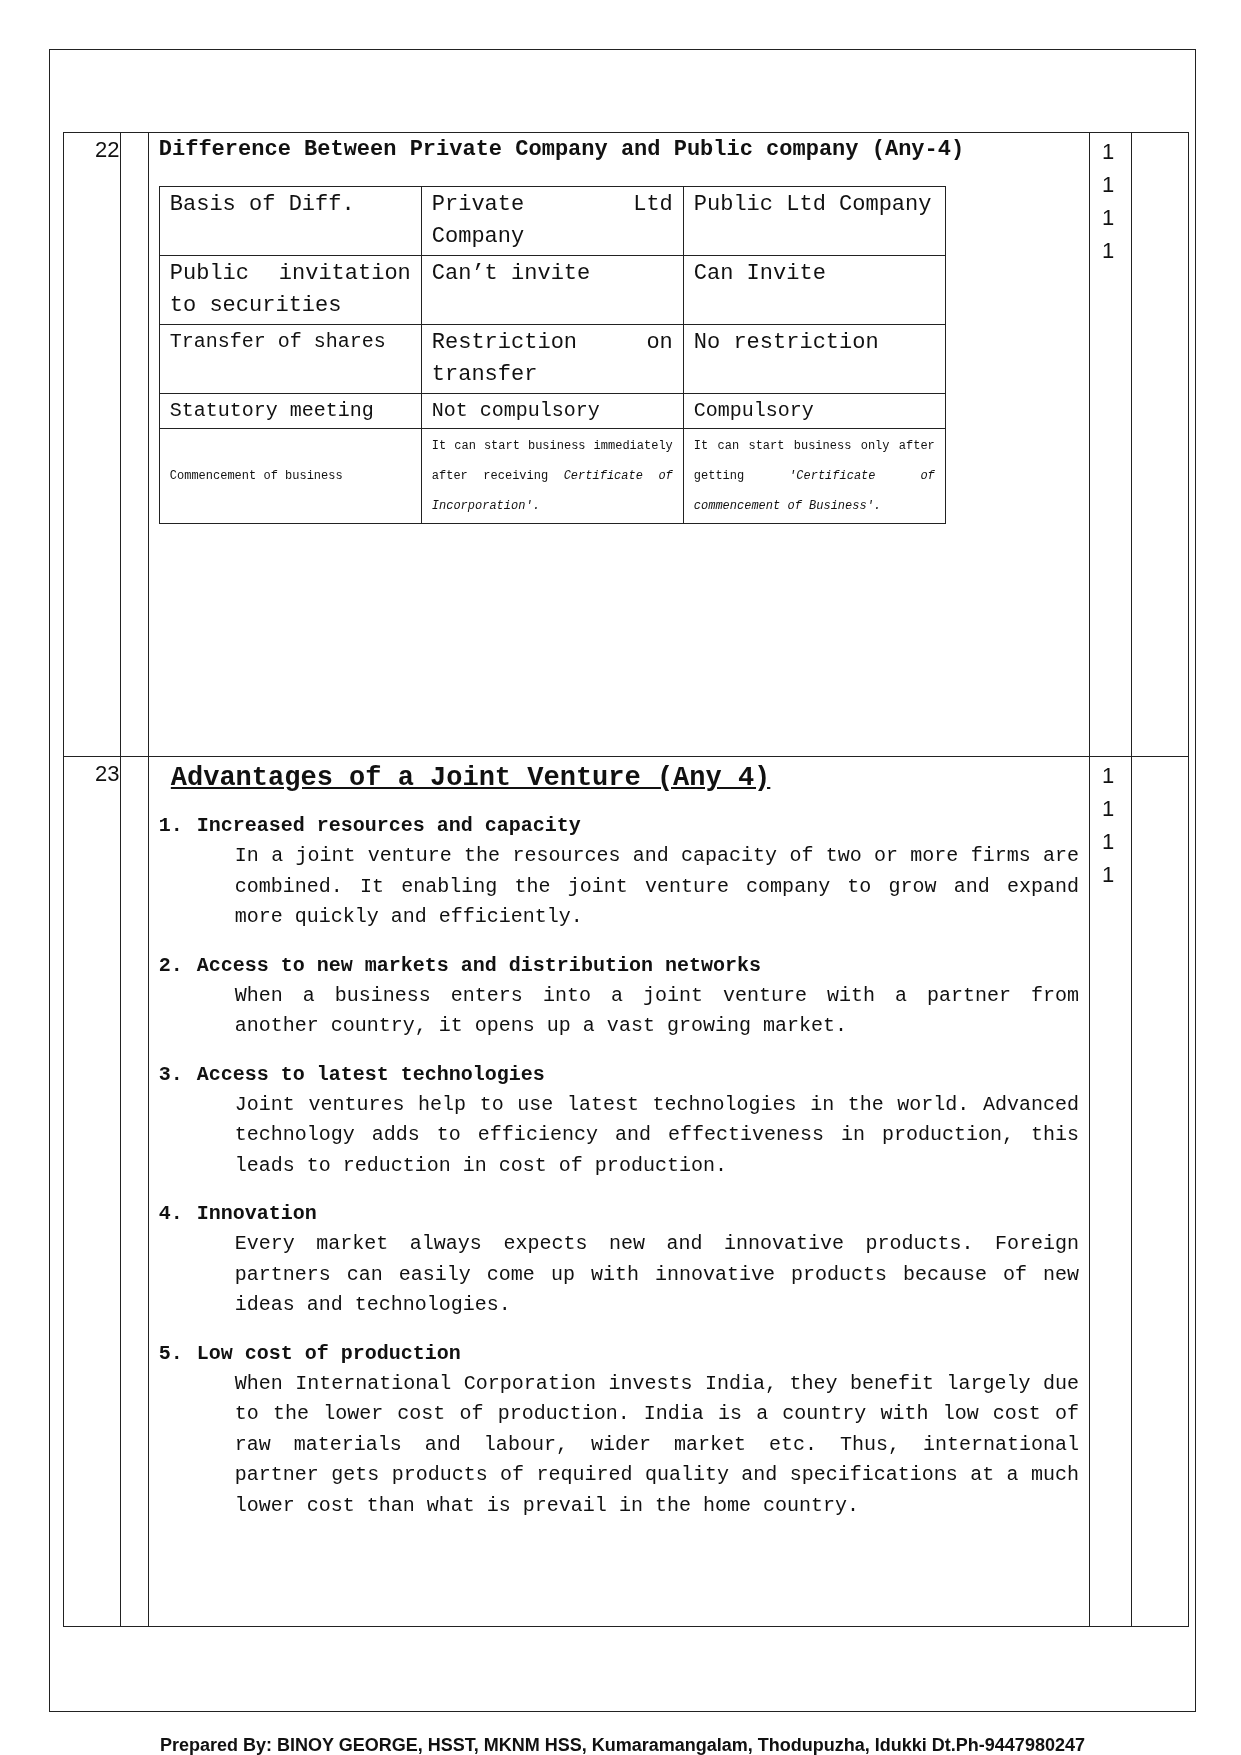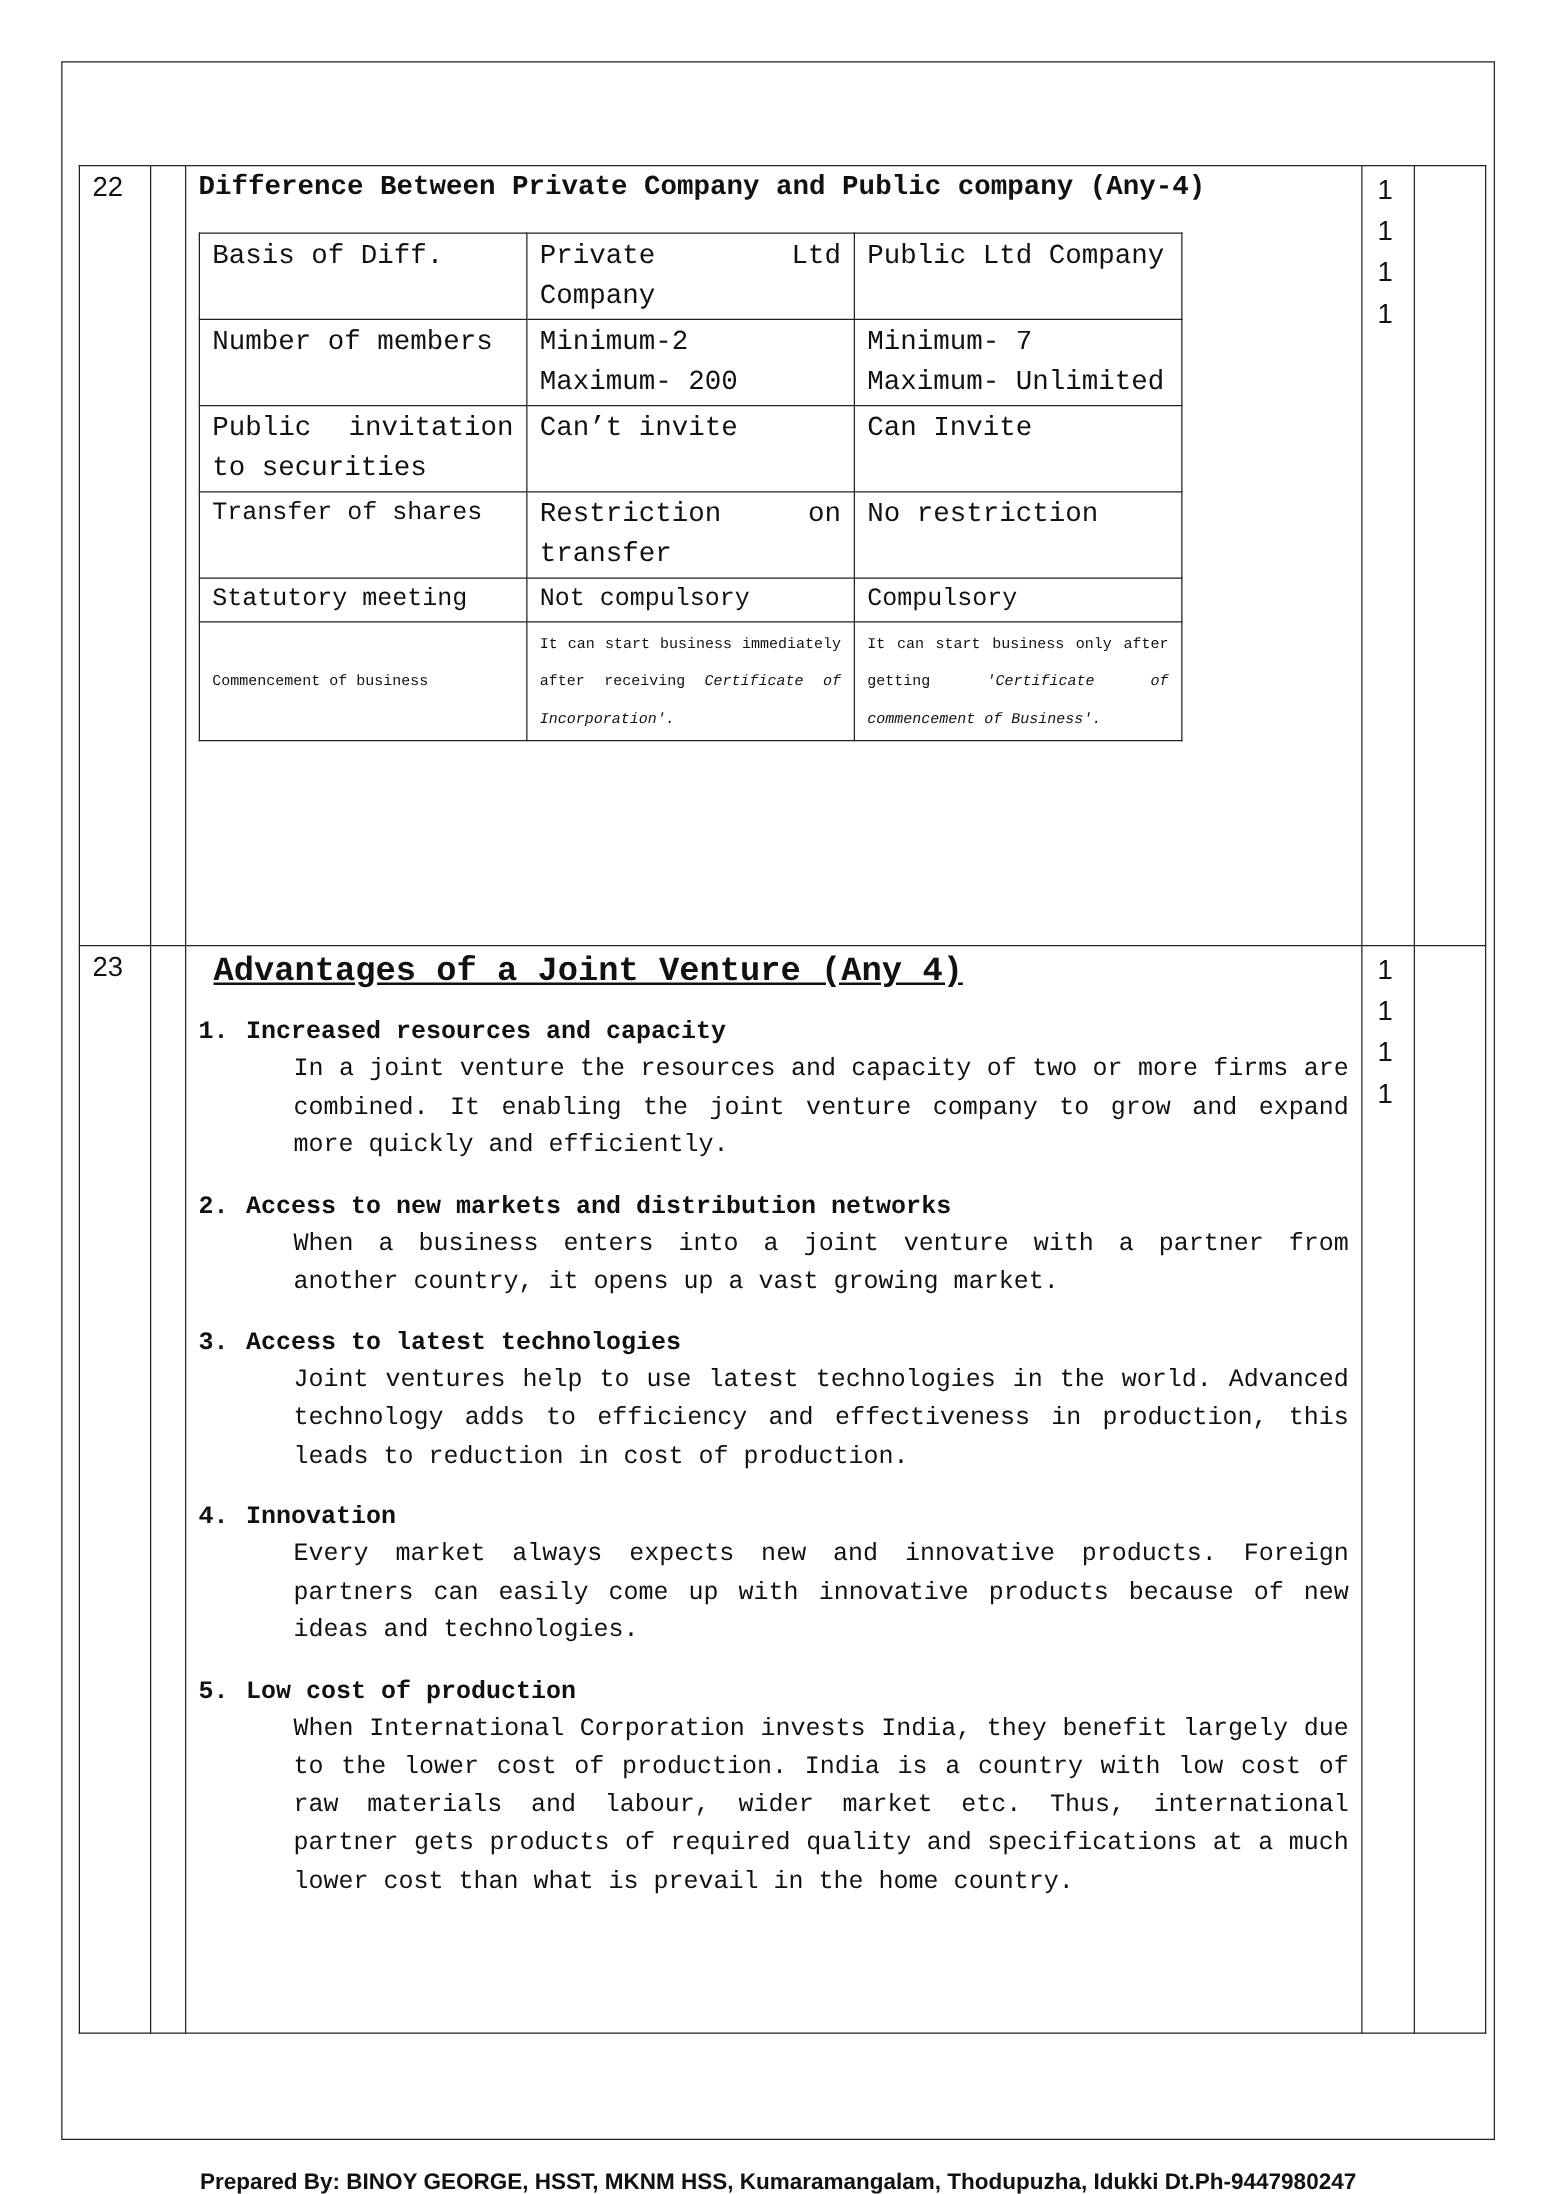--- a/index.html
+++ b/index.html
@@ -5,21 +5,21 @@
   html, body { margin: 0; padding: 0; background: #ffffff; }
   body { width: 1241px; height: 1755px; position: relative; font-family: "Liberation Sans", sans-serif; color: #111; }
   .page-frame { position: absolute; left: 49px; top: 49px; width: 1147px; height: 1663px; border: 1.5px solid #222; box-sizing: border-box; }
   .qtable { position: absolute; left: 63px; top: 132px; width: 1126px; border-collapse: collapse; table-layout: fixed; }
   .qtable td { border: 1.5px solid #222; vertical-align: top; padding: 0; }
   .col-no { width: 56px; }
   .col-sub { width: 28px; }
   .col-content { width: 932px; }
   .col-mark { width: 42px; }
   .col-extra { width: 56px; }
-  .qno { font-size: 22px; padding: 4px 0 0 10px !important; }
+  .qno { font-size: 22px; padding: 4px 0 0 10px !important; text-align: right; }
   .marks { font-size: 22px; text-align: left; padding: 2px 0 0 12px !important; line-height: 33px; }
   .marks div { height: 33px; }
   .row22 { height: 624px; }
   .row23 { height: 870px; }
   .content { padding: 0 10px 0 10px !important; font-family: Liberation Mono, monospace; }
   .q-title { font-weight: bold; font-size: 22px; margin-top: 4px; }
   .q-title.underline { text-decoration: underline; margin-top: 6px; margin-left: 12px; font-size: 27px; }
   .diff { border-collapse: collapse; margin-top: 24px; margin-left: 0; width: 672px; table-layout: fixed; font-size: 22px; }
   .diff td { border: 1.5px solid #222; padding: 2px 10px 2px 10px; line-height: 32px; text-align: justify; text-align-last: left; vertical-align: top; }
   .diff .small { font-size: 20px; line-height: 30px; }
@@ -59,31 +59,20 @@
         <colgroup>
               <col class="c1">
               <col class="c2">
               <col class="c3">
             </colgroup>
         <tbody>
               <tr>
           <td>Basis of Diff.</td>
           <td>Private Ltd Company</td>
           <td>Public Ltd Company</td>
-        </tr>
-        <tr>
-          <td>Number of members</td>
-          <td>
-            <div>Minimum-2</div>
-            <div>Maximum- 200</div>
-          </td>
-          <td>
-            <div>Minimum- 7</div>
-            <div>Maximum- Unlimited</div>
-          </td>
         </tr>
         <tr>
           <td>Public invitation to securities</td>
           <td>Can’t invite</td>
           <td>Can Invite</td>
         </tr>
         <tr>
           <td class="small">Transfer of shares</td>
           <td>Restriction on transfer</td>
           <td>No restriction</td>

